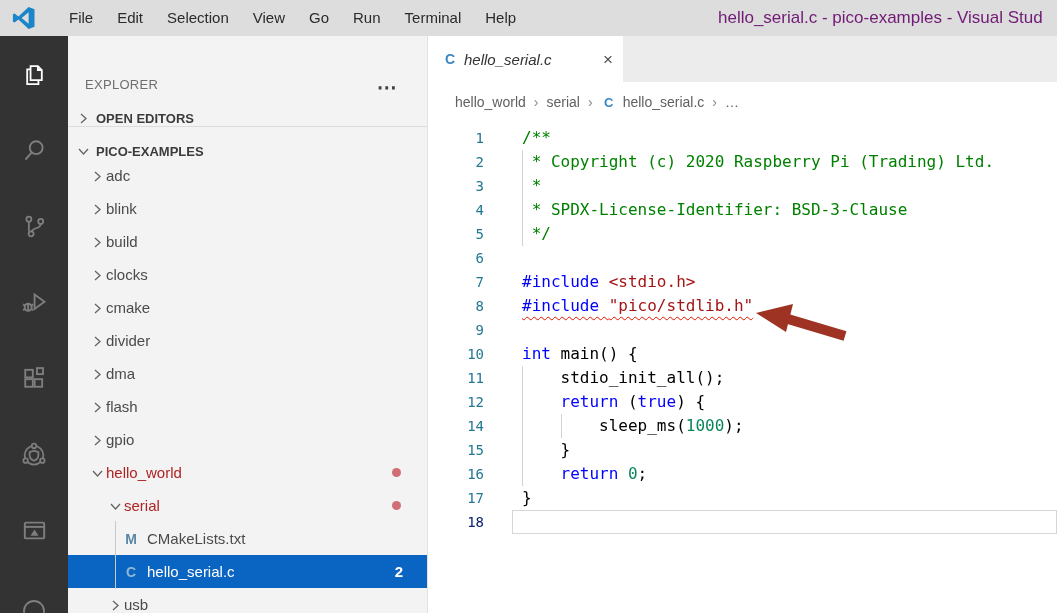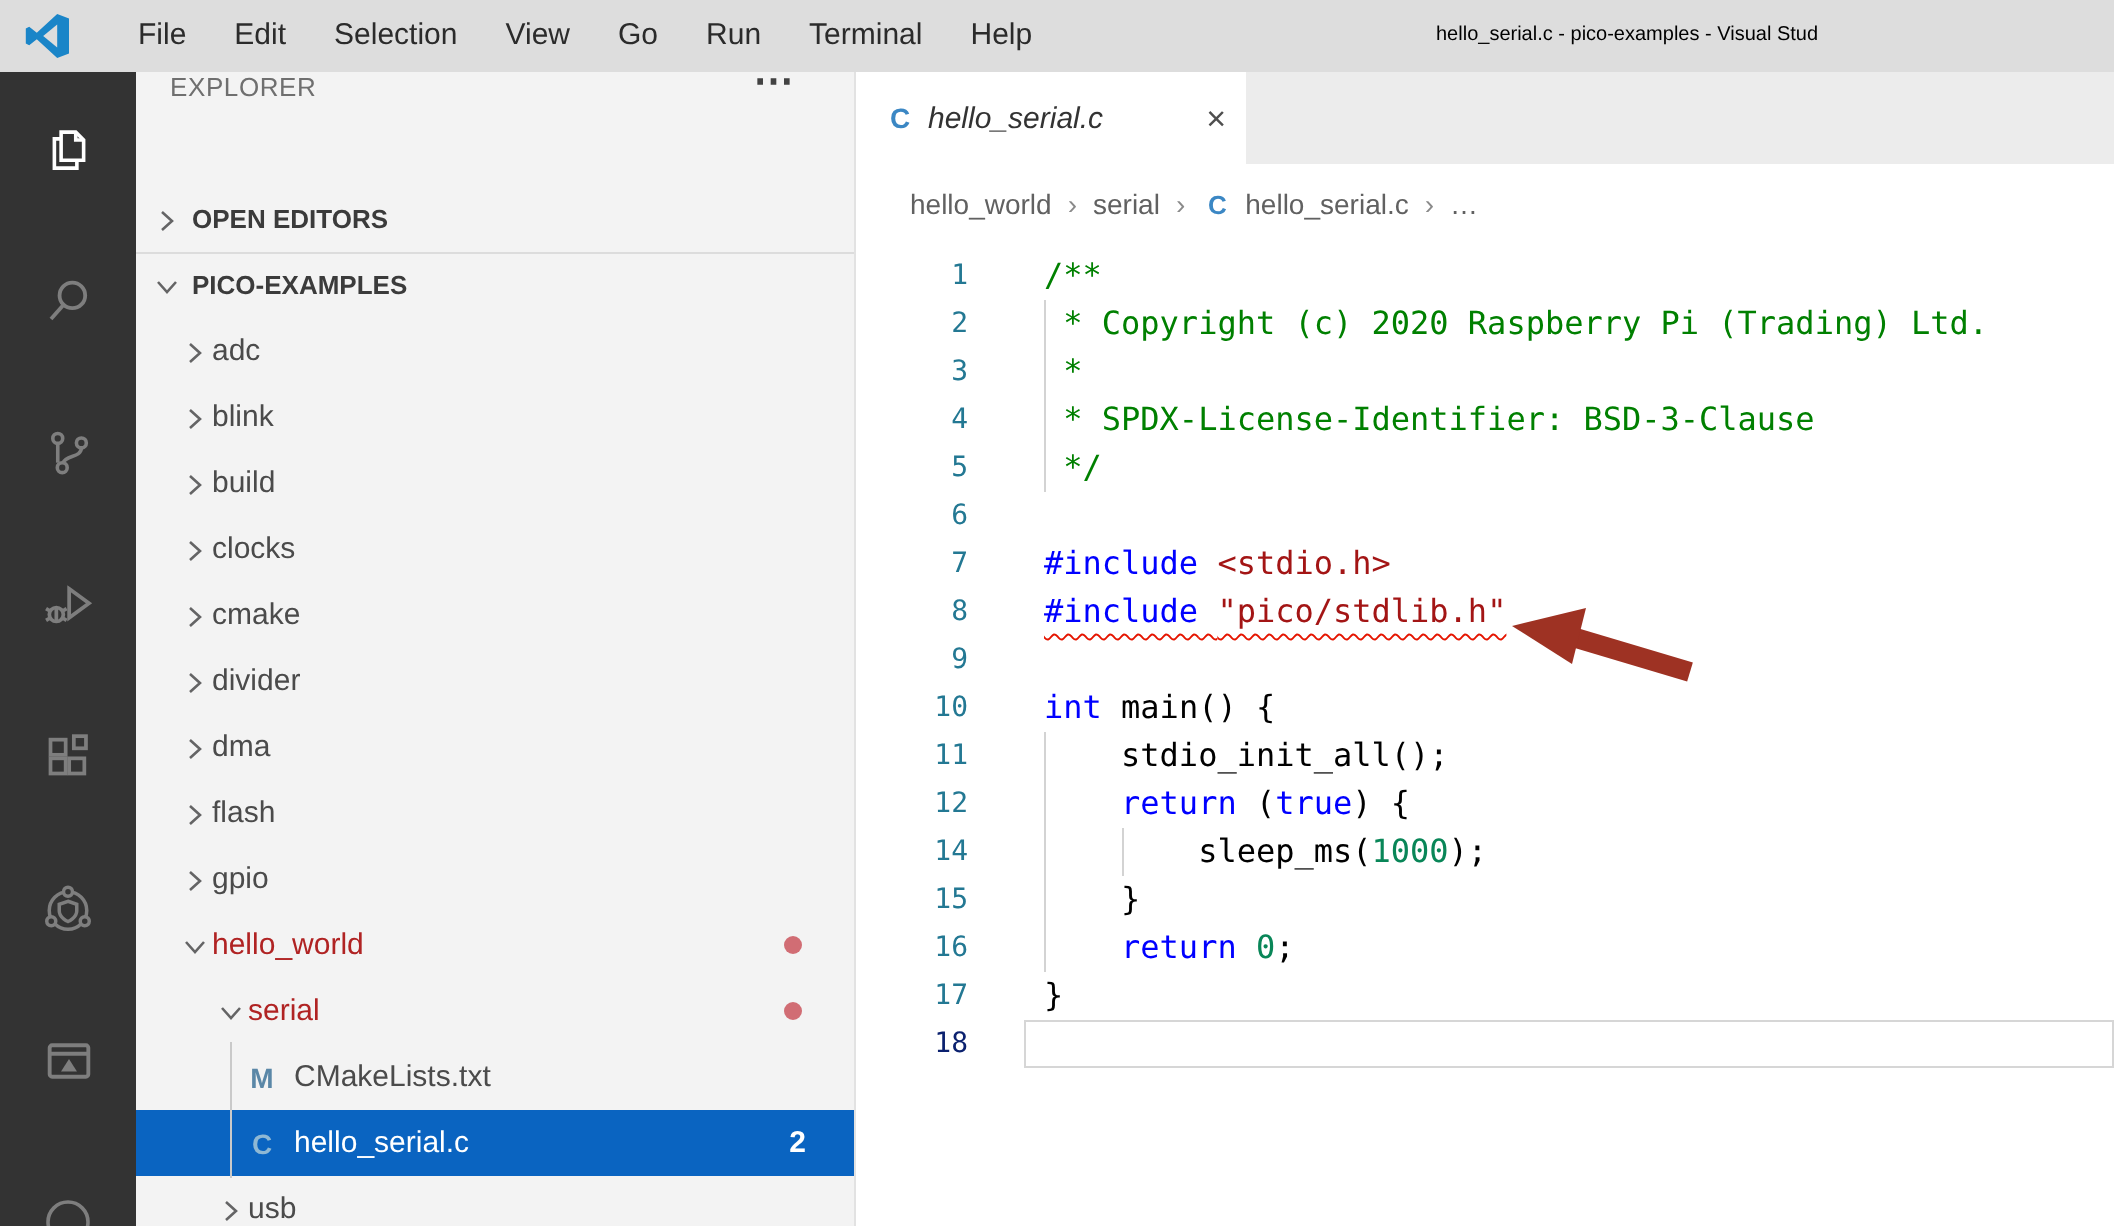--- a/index.html
+++ b/index.html
@@ -4,35 +4,35 @@
 <style>
   html,body{margin:0;padding:0;background:#fff}
   #root{position:relative;width:1057px;height:613px;overflow:hidden;background:#fff;
         font-family:"Liberation Sans",sans-serif;-webkit-font-smoothing:antialiased}
 
   
   #titlebar{position:absolute;left:0;top:0;width:100%;height:36px;background:#dddddd}
   #logo{position:absolute;left:12px;top:6px}
   #menubar{position:absolute;left:57px;top:0;display:flex}
   .menu-item{padding:0 12px;font-size:15px;color:#2b2b2b;line-height:36px;white-space:nowrap}
-  #window-title{position:absolute;left:718px;top:0;line-height:36px;font-size:10px;color:#000000;white-space:nowrap}
+  #window-title{position:absolute;left:718px;top:0;line-height:36px;font-size:17px;color:#701a75;white-space:nowrap}
 
   
   #activitybar{position:absolute;left:0;top:36px;width:68px;bottom:0;background:#333333;
                display:flex;flex-direction:column;align-items:center;overflow:hidden}
   .ab-item{width:68px;height:76px;flex:none;display:flex;align-items:center;justify-content:center;color:#7e7e7e}
   .ab-item.active{color:#ffffff}
   .ab-item svg{display:block}
 
   
   #sidebar{position:absolute;left:68px;top:36px;width:360px;bottom:0;background:#f3f3f3;border-right:1px solid #e2e2e2;box-sizing:border-box}
-  #sb-header{position:absolute;left:0;top:0;right:0;height:56px;display:flex;align-items:flex-start;
+  #sb-header{position:absolute;left:0;top:0;right:0;height:56px;display:flex;align-items:flex-end;
              padding:0 30px 0 17px;color:#6f6f6f;font-size:13px;letter-spacing:.3px}
   #sb-actions{margin-left:auto;color:#424242;font-size:20px;line-height:10px;font-weight:700}
-  .section{position:absolute;left:0;right:0;height:33px;display:flex;align-items:center;
+  .section{position:absolute;left:0;right:0;height:33px;display:flex;align-items:flex-end;
            font-weight:700;font-size:13px;color:#3b3b3b}
   #sec-open{top:57px;border-bottom:1px solid #dcdcdc}
   #sec-root{top:90px}
   .section .chev{margin:0 4px 0 6px}
   #tree{position:absolute;left:0;right:0;top:123px;bottom:0;overflow:hidden}
   .row{display:flex;align-items:center;height:33px;font-size:15px;color:#4b4b4b;position:relative;cursor:pointer}
   .lvl1{padding-left:20px}.lvl2{padding-left:38px}.lvl3{padding-left:55px}
   .chev{width:18px;height:16px;flex:none;display:flex;align-items:center;justify-content:center;color:#646465}
   .file-ico{width:16px;flex:none;margin-right:8px;font-weight:700;font-size:14px;text-align:center}
   .ico-c{color:#3b87c4}.ico-m{color:#5a87a7}

